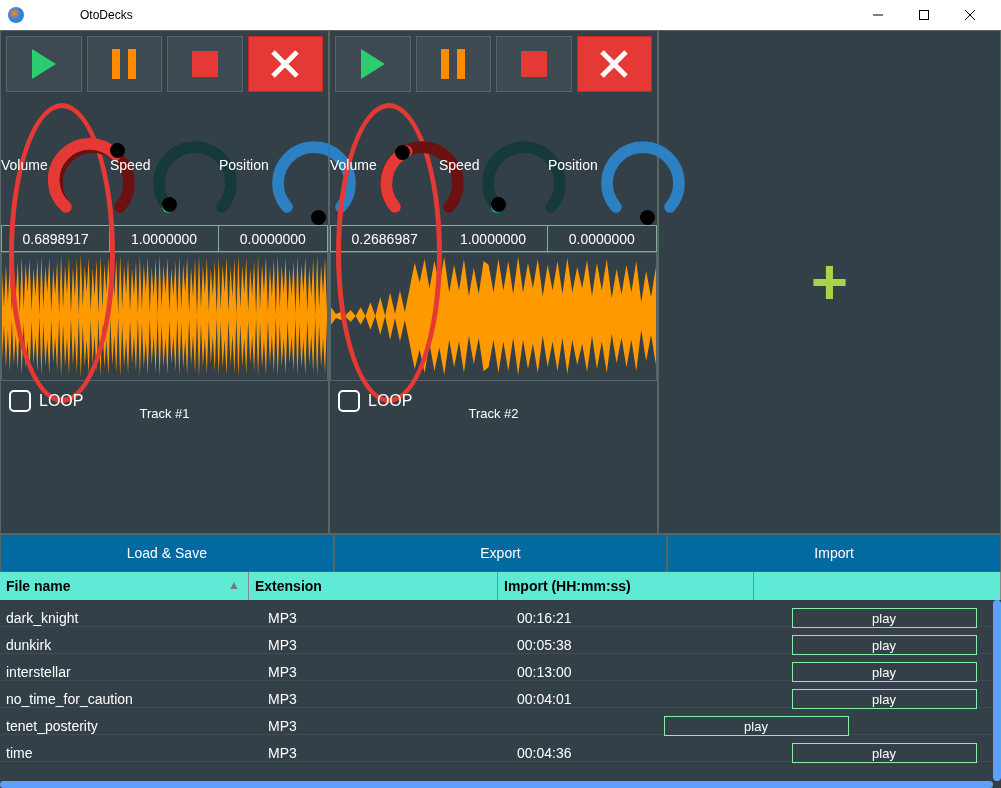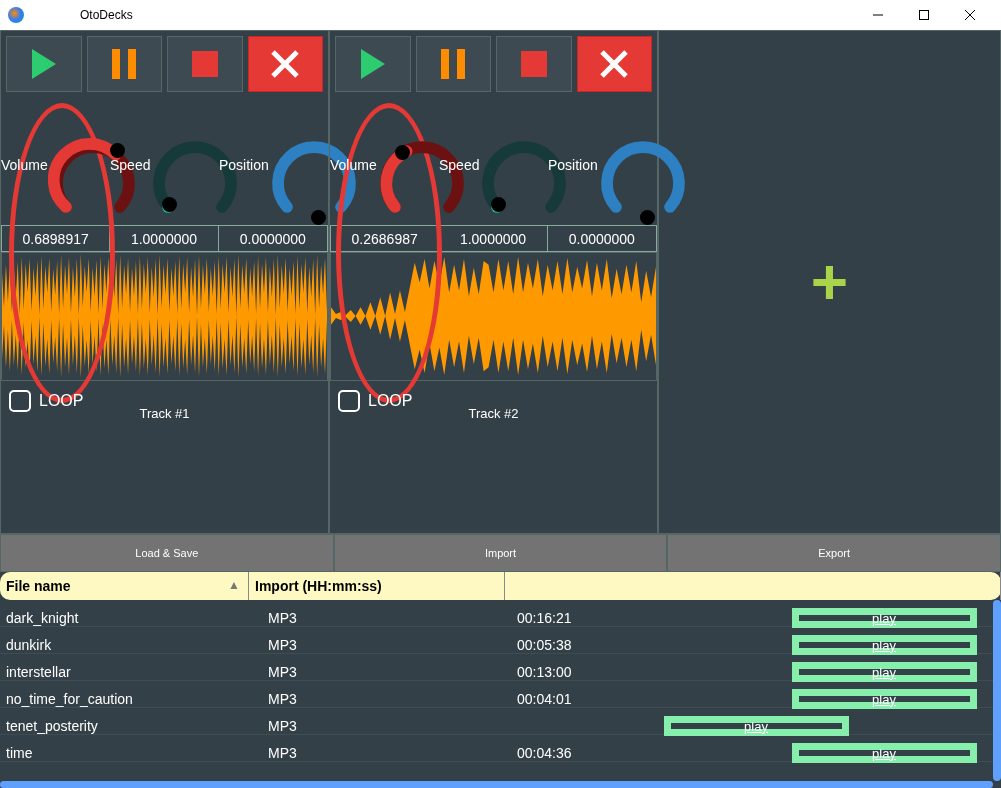--- a/index.html
+++ b/index.html
@@ -27,38 +27,38 @@
   .valbox:last-child { border-right: none; }
   .waveform { height: 129px; border: 1px solid #566; display: flex; align-items: center; justify-content: center; overflow: hidden; }
   .waveform svg { width: 100%; height: 100%; }
   .loop-row { height: 40px; display: flex; align-items: center; padding: 4px 8px; position: relative; }
   .loop-check { width: 22px; height: 22px; border: 2px solid #fff; border-radius: 5px; margin-right: 8px; }
   .loop-label { color: #fff; font-size: 16px; }
   .track-name { position: absolute; left: 0; right: 0; bottom: 0; text-align: center; color: #fff; font-size: 13px; }
   .add-deck { flex: 1; border: 1px solid #566; display: flex; align-items: center; justify-content: center; }
   .plus { color: #a9d44a; font-size: 64px; font-weight: bold; line-height: 1; }
   .controls-row { display: flex; height: 38px; }
-  .ctrl-btn { flex: 1; border: 1px solid #566; display: flex; align-items: center; justify-content: center; color: #fff; font-size: 11px; background: #737373; }
+  .ctrl-btn { flex: 1; border: 1px solid #566; display: flex; align-items: center; justify-content: center; color: #fff; font-size: 14px; background: #0369a1; }
   .search { flex: 0 0 244px; border: 2px solid #1db954; background: #2b353b; display: flex; align-items: center; padding: 0 10px; color: #1db954; font-size: 15px; font-style: italic; }
   .playlist { flex: 1; display: flex; flex-direction: column; overflow: hidden; position: relative; }
-  .pl-header { display: flex; background: #fef9c3; height: 28px; border-radius: 10px; }
+  .pl-header { display: flex; background: #5eead4; height: 28px; }
   .pl-header .col { padding: 4px 6px; font-weight: bold; font-size: 14px; color: #000; border-right: 1px solid #888; display: flex; align-items: center; }
   .col-name { width: 249px; position: relative; }
   .col-ext { width: 249px; }
   .col-len { width: 256px; }
   .col-play { flex: 1; }
   .sort-arrow { position: absolute; right: 8px; top: 6px; color: #777; font-size: 12px; }
   .pl-body { flex: 1; overflow-y: auto; }
   .pl-row { display: flex; height: 27px; background: #344047; color: #fff; border-bottom: 1px solid #3f4c54; font-size: 14px; }
   .pl-row .cell { padding: 18px 6px; display: flex; align-items: center; }
   .cell-name { width: 249px; }
   .cell-ext { width: 249px; margin-left: 13px; }
   .cell-len { width: 256px; }
   .cell-play { flex: 1; display: flex; align-items: center; justify-content: center; }
-  .playbtn { width: 185px; height: 20px; border: 7px solid #86efac; color: #fff; font-size: 13px; display: flex; align-items: center; justify-content: center; background: #344047; text-decoration: underline; }
+  .playbtn { width: 185px; height: 20px; border: 1px solid #86efac; color: #fff; font-size: 13px; display: flex; align-items: center; justify-content: center; background: #344047; }
   .vscroll { position: absolute; right: 0; top: 28px; bottom: 7px; width: 8px; background: #5fa0ff; border-radius: 4px; }
   .hscroll { position: absolute; left: 0; right: 8px; bottom: 0; height: 7px; background: #5fa0ff; border-radius: 4px; }
   .circle-annot { position: absolute; border: 5px solid #e53935; border-radius: 50%; pointer-events: none; }
   .play-tri { width: 0; height: 0; border-left: 24px solid #2ecc71; border-top: 15px solid transparent; border-bottom: 15px solid transparent; }
   .pause-bars { display: flex; gap: 8px; }
   .pause-bars div { width: 8px; height: 30px; background: #ff8c00; }
   .stop-sq { width: 26px; height: 26px; background: #e53935; }
 </style>
 </head>
 <body>
@@ -238,30 +238,31 @@
       </div>
     </div>
 
     <div class="add-deck">
       <div class="plus">+</div>
     </div>
   </div>
 
   <div class="controls-row">
     <div class="ctrl-btn">Load &amp; Save</div>
+    <div class="ctrl-btn">Export</div>
     <div class="ctrl-btn">Import</div>
-    <div class="ctrl-btn">Export</div>
   </div>
 
   <div class="playlist">
     <div class="pl-header">
       <div class="col col-name">
           <span>File name</span>
           <span class="sort-arrow">▲</span>
         </div>
+      <div class="col col-ext">Extension</div>
       <div class="col col-len">Import (HH:mm:ss)</div>
       <div class="col col-play"></div>
     </div>
     <div class="pl-body" id="pl-body">
         <div class="pl-row">
           <div class="cell cell-name">dark_knight</div>
           <div class="cell cell-ext">MP3</div>
           <div class="cell cell-len">00:16:21</div>
           <div class="cell cell-play">
             <div class="playbtn">play</div>

